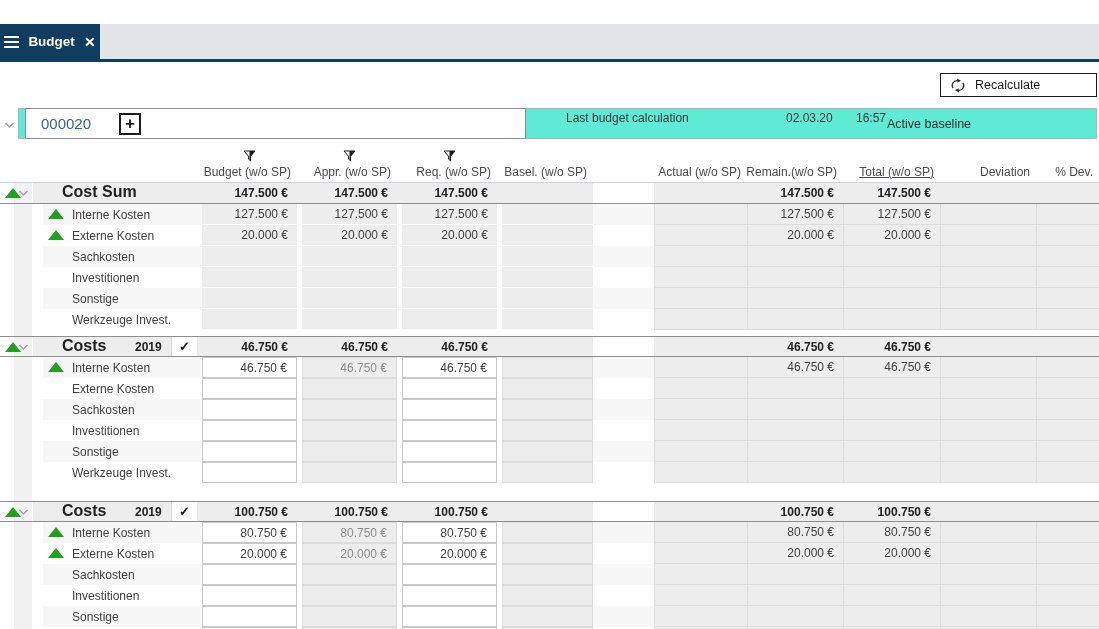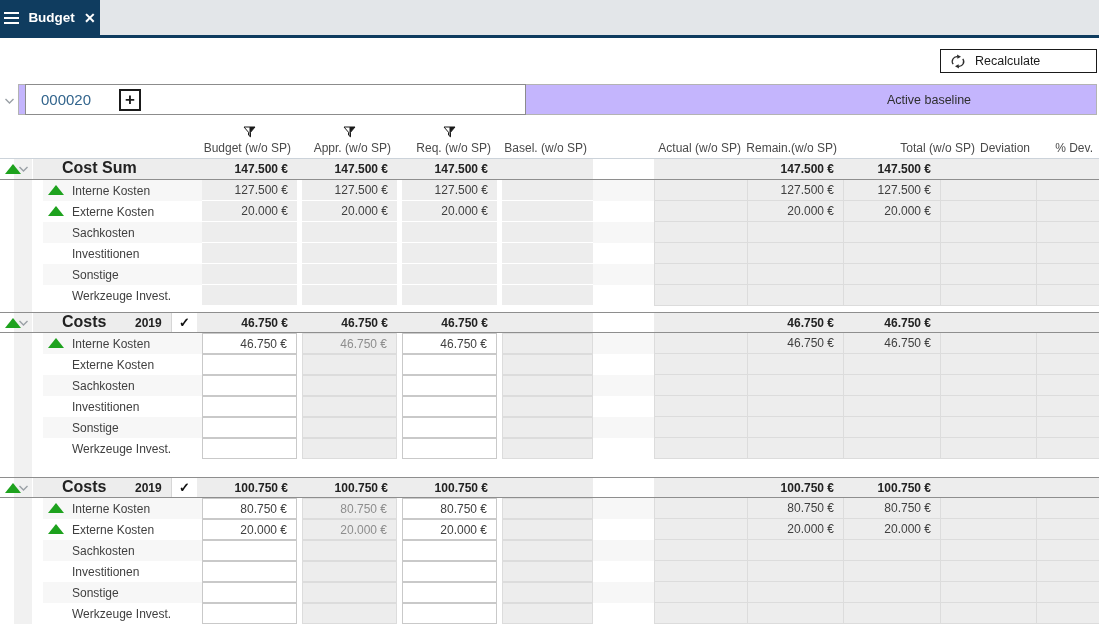--- a/index.html
+++ b/index.html
@@ -1,42 +1,42 @@
 <!DOCTYPE html>
 <html><head>
 <meta charset="utf-8">
 <style>
   * { margin:0; padding:0; box-sizing:border-box; }
   html,body { width:1099px; height:629px; background:#fff; overflow:hidden;
               font-family:"Liberation Sans", sans-serif; }
 
   
   .tabbar { position:relative; width:1099px; height:38px; background:#eef0f2;
-            display:flex; align-items:stretch; border-bottom:3px solid #0f3c5f; }
+            display:flex; align-items:stretch; border-bottom:3px solid #0f3c5f;margin-top:24px; }
   .tab-active { width:100px; background:#0f3c5f; color:#fff; display:flex;
                 align-items:center; justify-content:center; gap:9px; font-size:13.5px;
                 font-weight:bold; }
   .hamburger { display:inline-flex; flex-direction:column; gap:3px; }
   .hamburger span { display:block; width:15px; height:2px; background:#fff; }
   .tab-close { font-size:14px; font-weight:bold; cursor:default; }
   .tab-item { padding:0 26px; display:flex; align-items:center; font-size:13.5px;
               color:#243645; white-space:nowrap; }
   .tab-filler { flex:1; background:#e3e6e9; }
 
   
   .content { position:relative; width:1099px; height:588px; background:#fff; }
 
   .btn-recalc { position:absolute; top:11px; right:2px; width:157px; height:24px;
                 background:#fff; border:1px solid #1a1a1a; display:flex; align-items:center;
                 gap:9px; padding:0 9px; font-size:12.5px; color:#1a1a1a; }
 
   .proj-chevron { position:absolute; left:4px; top:53px; }
 
   .proj-strip { position:absolute; left:18px; right:2px; top:46px; height:31px;
-                border:1px solid #b3b3b3; background:#c4b5fd; }
+                border:1px solid #b3b3b3; background:#5eead4; }
   .proj-box { position:absolute; left:6px; top:-1px; height:31px; width:501px;
               border:1px solid #8c8c8c; background:#fff; display:flex; align-items:center; }
   .proj-id { color:#33658d; font-size:15px; margin-left:15px; width:78px; }
   .proj-title { color:#123c5e; font-size:15px; margin-left:28px; flex:1; }
   .add-btn { width:22px; height:22px; border:2px solid #1a1a1a; margin-right:3px;
              font-size:17px; line-height:18px; text-align:center; font-weight:bold;
              color:#1a1a1a; background:#fff; }
   .proj-info { position:absolute; left:547px; top:1px; font-size:12px; color:#3a3a3a; }
   .info-line { display:flex; height:14px; align-items:center; margin-top:1px; }
   .info-label { width:220px; }
@@ -115,20 +115,25 @@
         <polyline points="1.5,1 5.5,5 9.5,1" fill="none" stroke="#9aa0a6" stroke-width="1.4"></polyline>
       </svg>
   </span>
 
   <div class="proj-strip">
     <div class="proj-box">
       <span class="proj-id">000020</span>
       <span class="add-btn">+</span>
     </div>
     <div class="proj-info">
+      <div class="info-line">
+        <span class="info-label">Last budget calculation</span>
+        <span class="info-date">02.03.20</span>
+        <span class="info-time">16:57</span>
+      </div>
     </div>
     <div class="baseline">Active baseline</div>
   </div>
 
   <div class="colheaders" id="colheaders">
       <div class="colhead" style="left: 202px; width: 95px;">Budget (w/o SP)</div>
       <span class="funnel" style="left: 242.5px;"><svg width="13" height="13" viewBox="0 0 13 13">
           <path d="M1 1 L12 1 L7.5 6.3 L7.5 10.8 L5.5 9.1 L5.5 6.3 Z" fill="#fff" stroke="#1a1a1a" stroke-width="1"></path>
           <path d="M6.5 1 L12 1 L7.5 6.3 L7.5 10.8 L6.5 9.9 Z" fill="#1a1a1a"></path>
         </svg></span>
@@ -138,21 +143,21 @@
           <path d="M6.5 1 L12 1 L7.5 6.3 L7.5 10.8 L6.5 9.9 Z" fill="#1a1a1a"></path>
         </svg></span>
       <div class="colhead" style="left: 402px; width: 95px;">Req. (w/o SP)</div>
       <span class="funnel" style="left: 442.5px;"><svg width="13" height="13" viewBox="0 0 13 13">
           <path d="M1 1 L12 1 L7.5 6.3 L7.5 10.8 L5.5 9.1 L5.5 6.3 Z" fill="#fff" stroke="#1a1a1a" stroke-width="1"></path>
           <path d="M6.5 1 L12 1 L7.5 6.3 L7.5 10.8 L6.5 9.9 Z" fill="#1a1a1a"></path>
         </svg></span>
       <div class="colhead" style="left: 502px; width: 91px;">Basel. (w/o SP)</div>
       <div class="colhead" style="left: 654px; width: 93px;">Actual (w/o SP)</div>
       <div class="colhead" style="left: 747px; width: 96px;">Remain.(w/o SP)</div>
-      <div class="colhead" style="left: 884px; width: 97px;">Total (w/o SP)</div>
+      <div class="colhead" style="left: 843px; width: 97px; text-decoration: underline;">Total (w/o SP)</div>
       <div class="colhead" style="left: 940px; width: 96px;">Deviation</div>
       <div class="colhead" style="left: 1036px; width: 63px;">% Dev.</div>
     </div>
 
   <div class="grid" id="grid">
       <div>
         <div class="row group-row first">
           <div class="cell gutter">
             <span><svg width="11" height="7" viewBox="0 0 11 7">
                 <polyline points="1.5,1 5.5,5 9.5,1" fill="none" stroke="#9aa0a6" stroke-width="1.4"></polyline>

